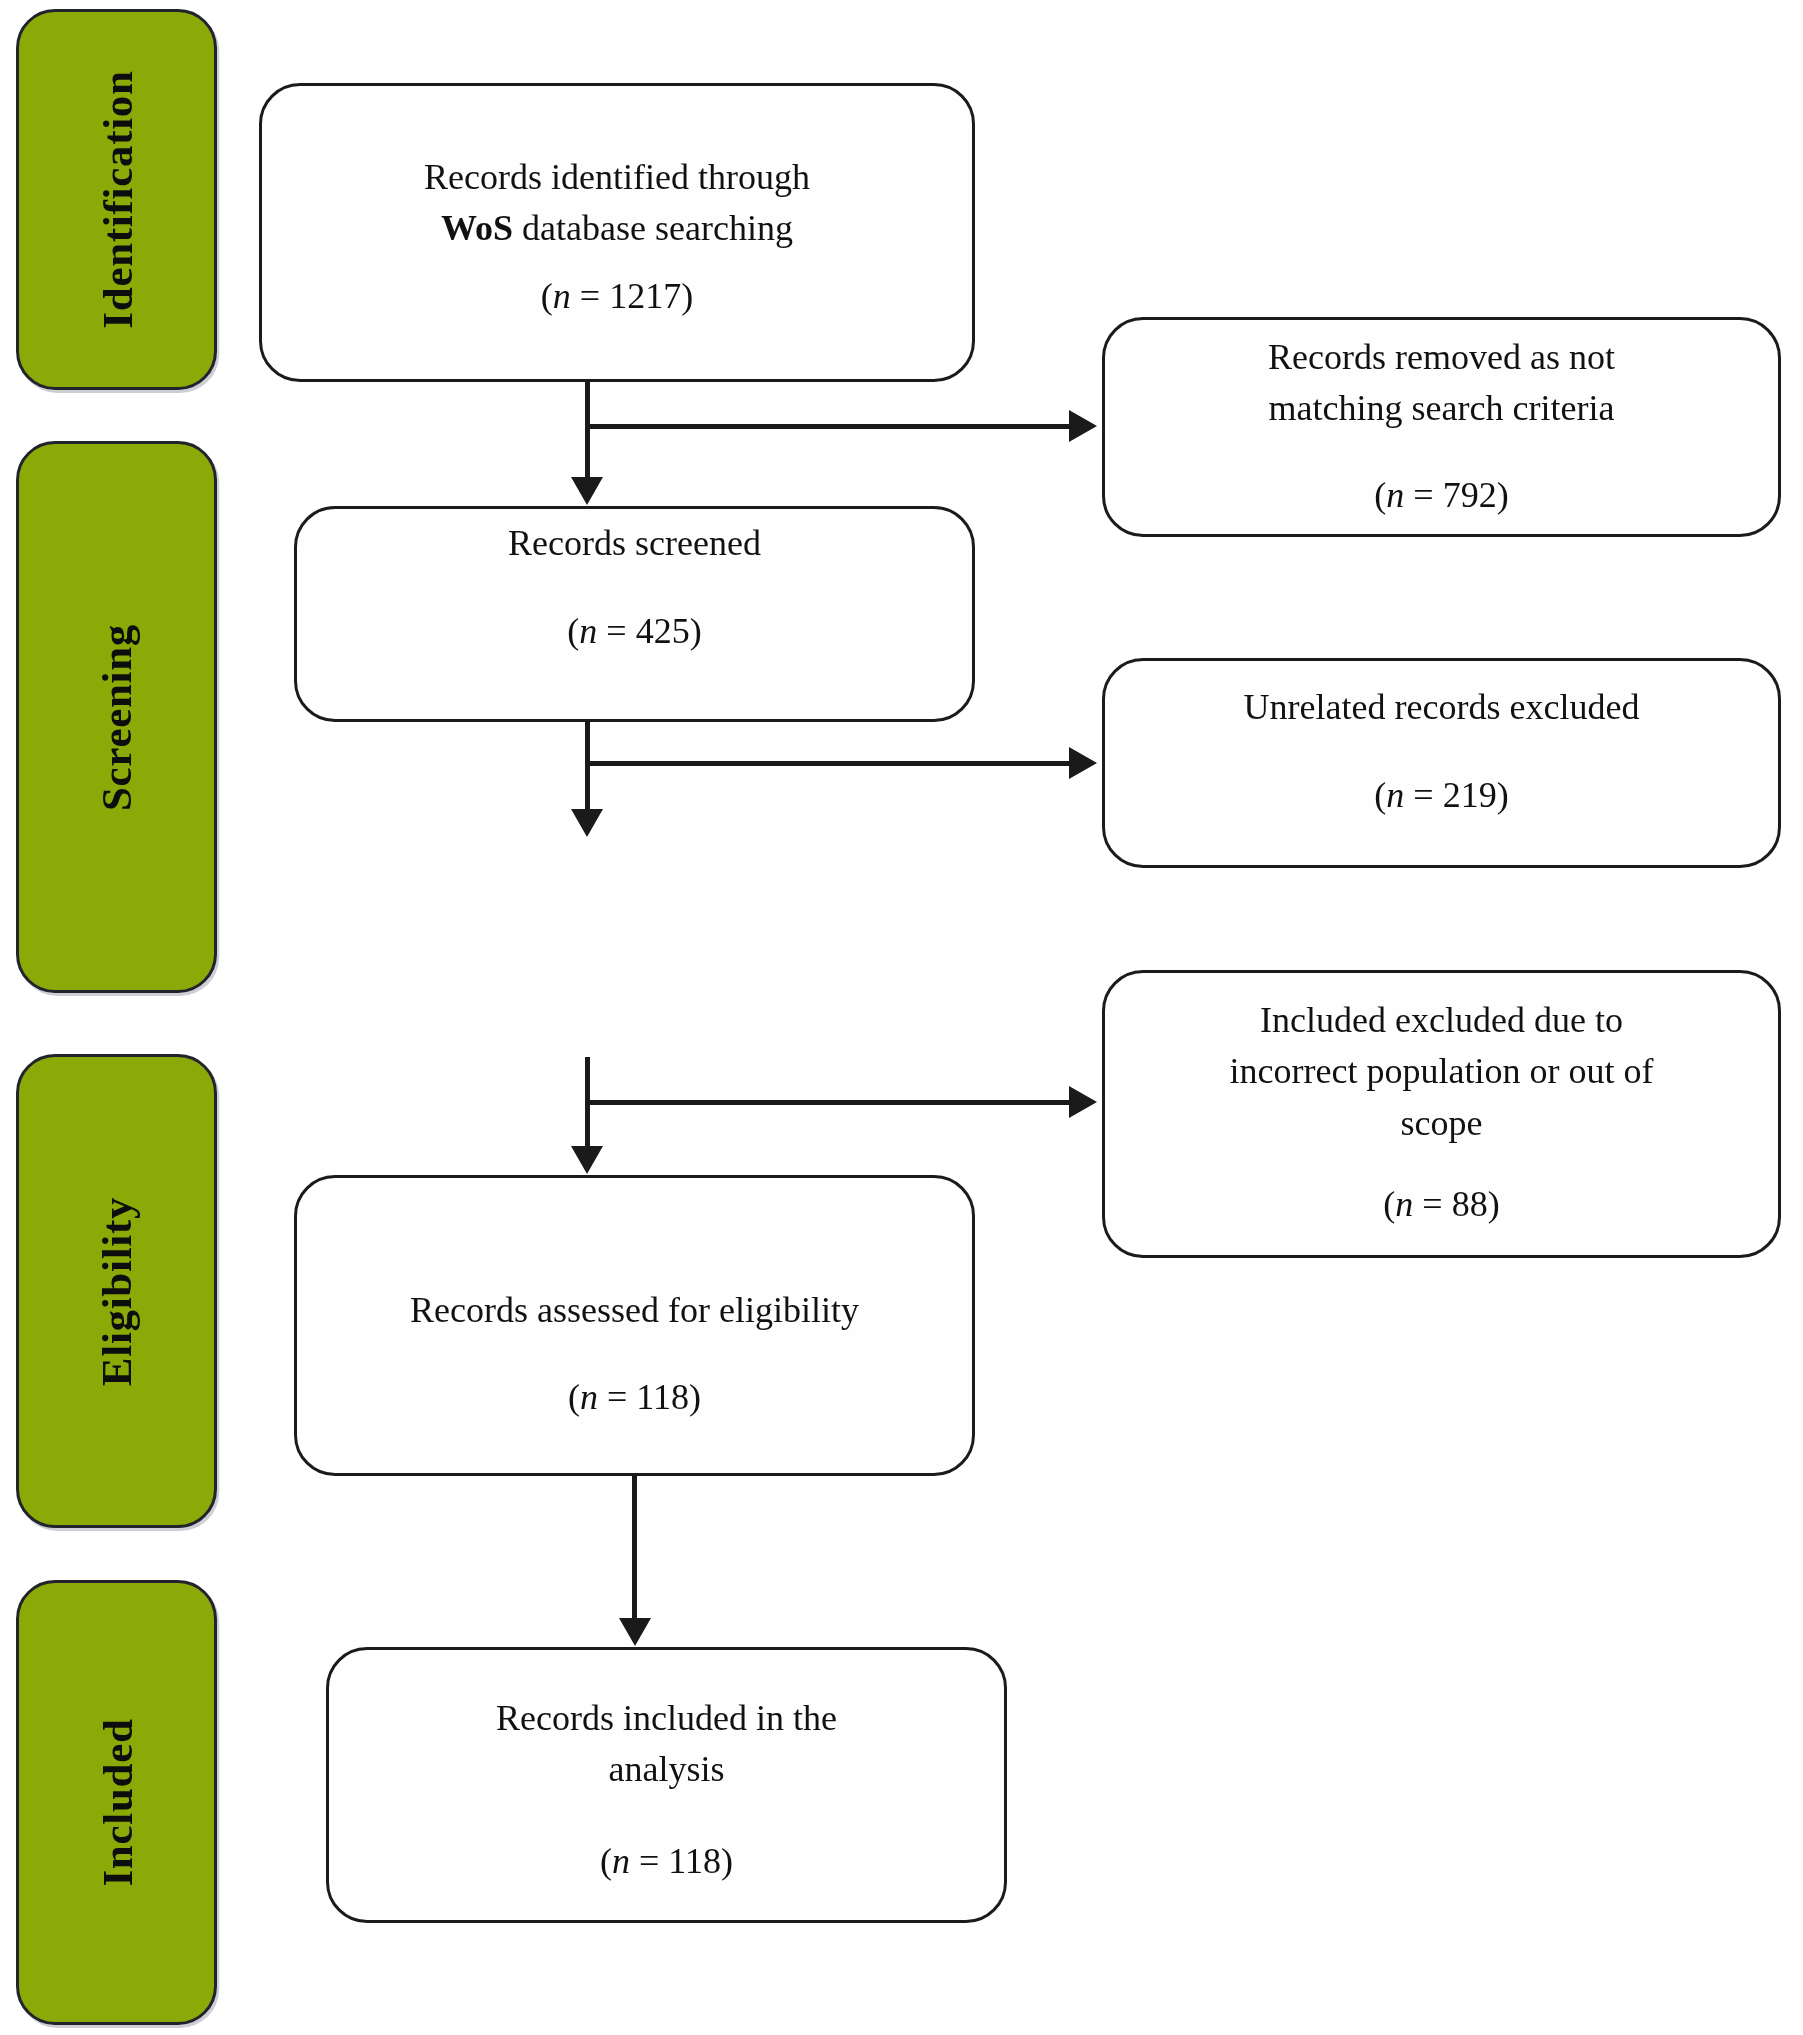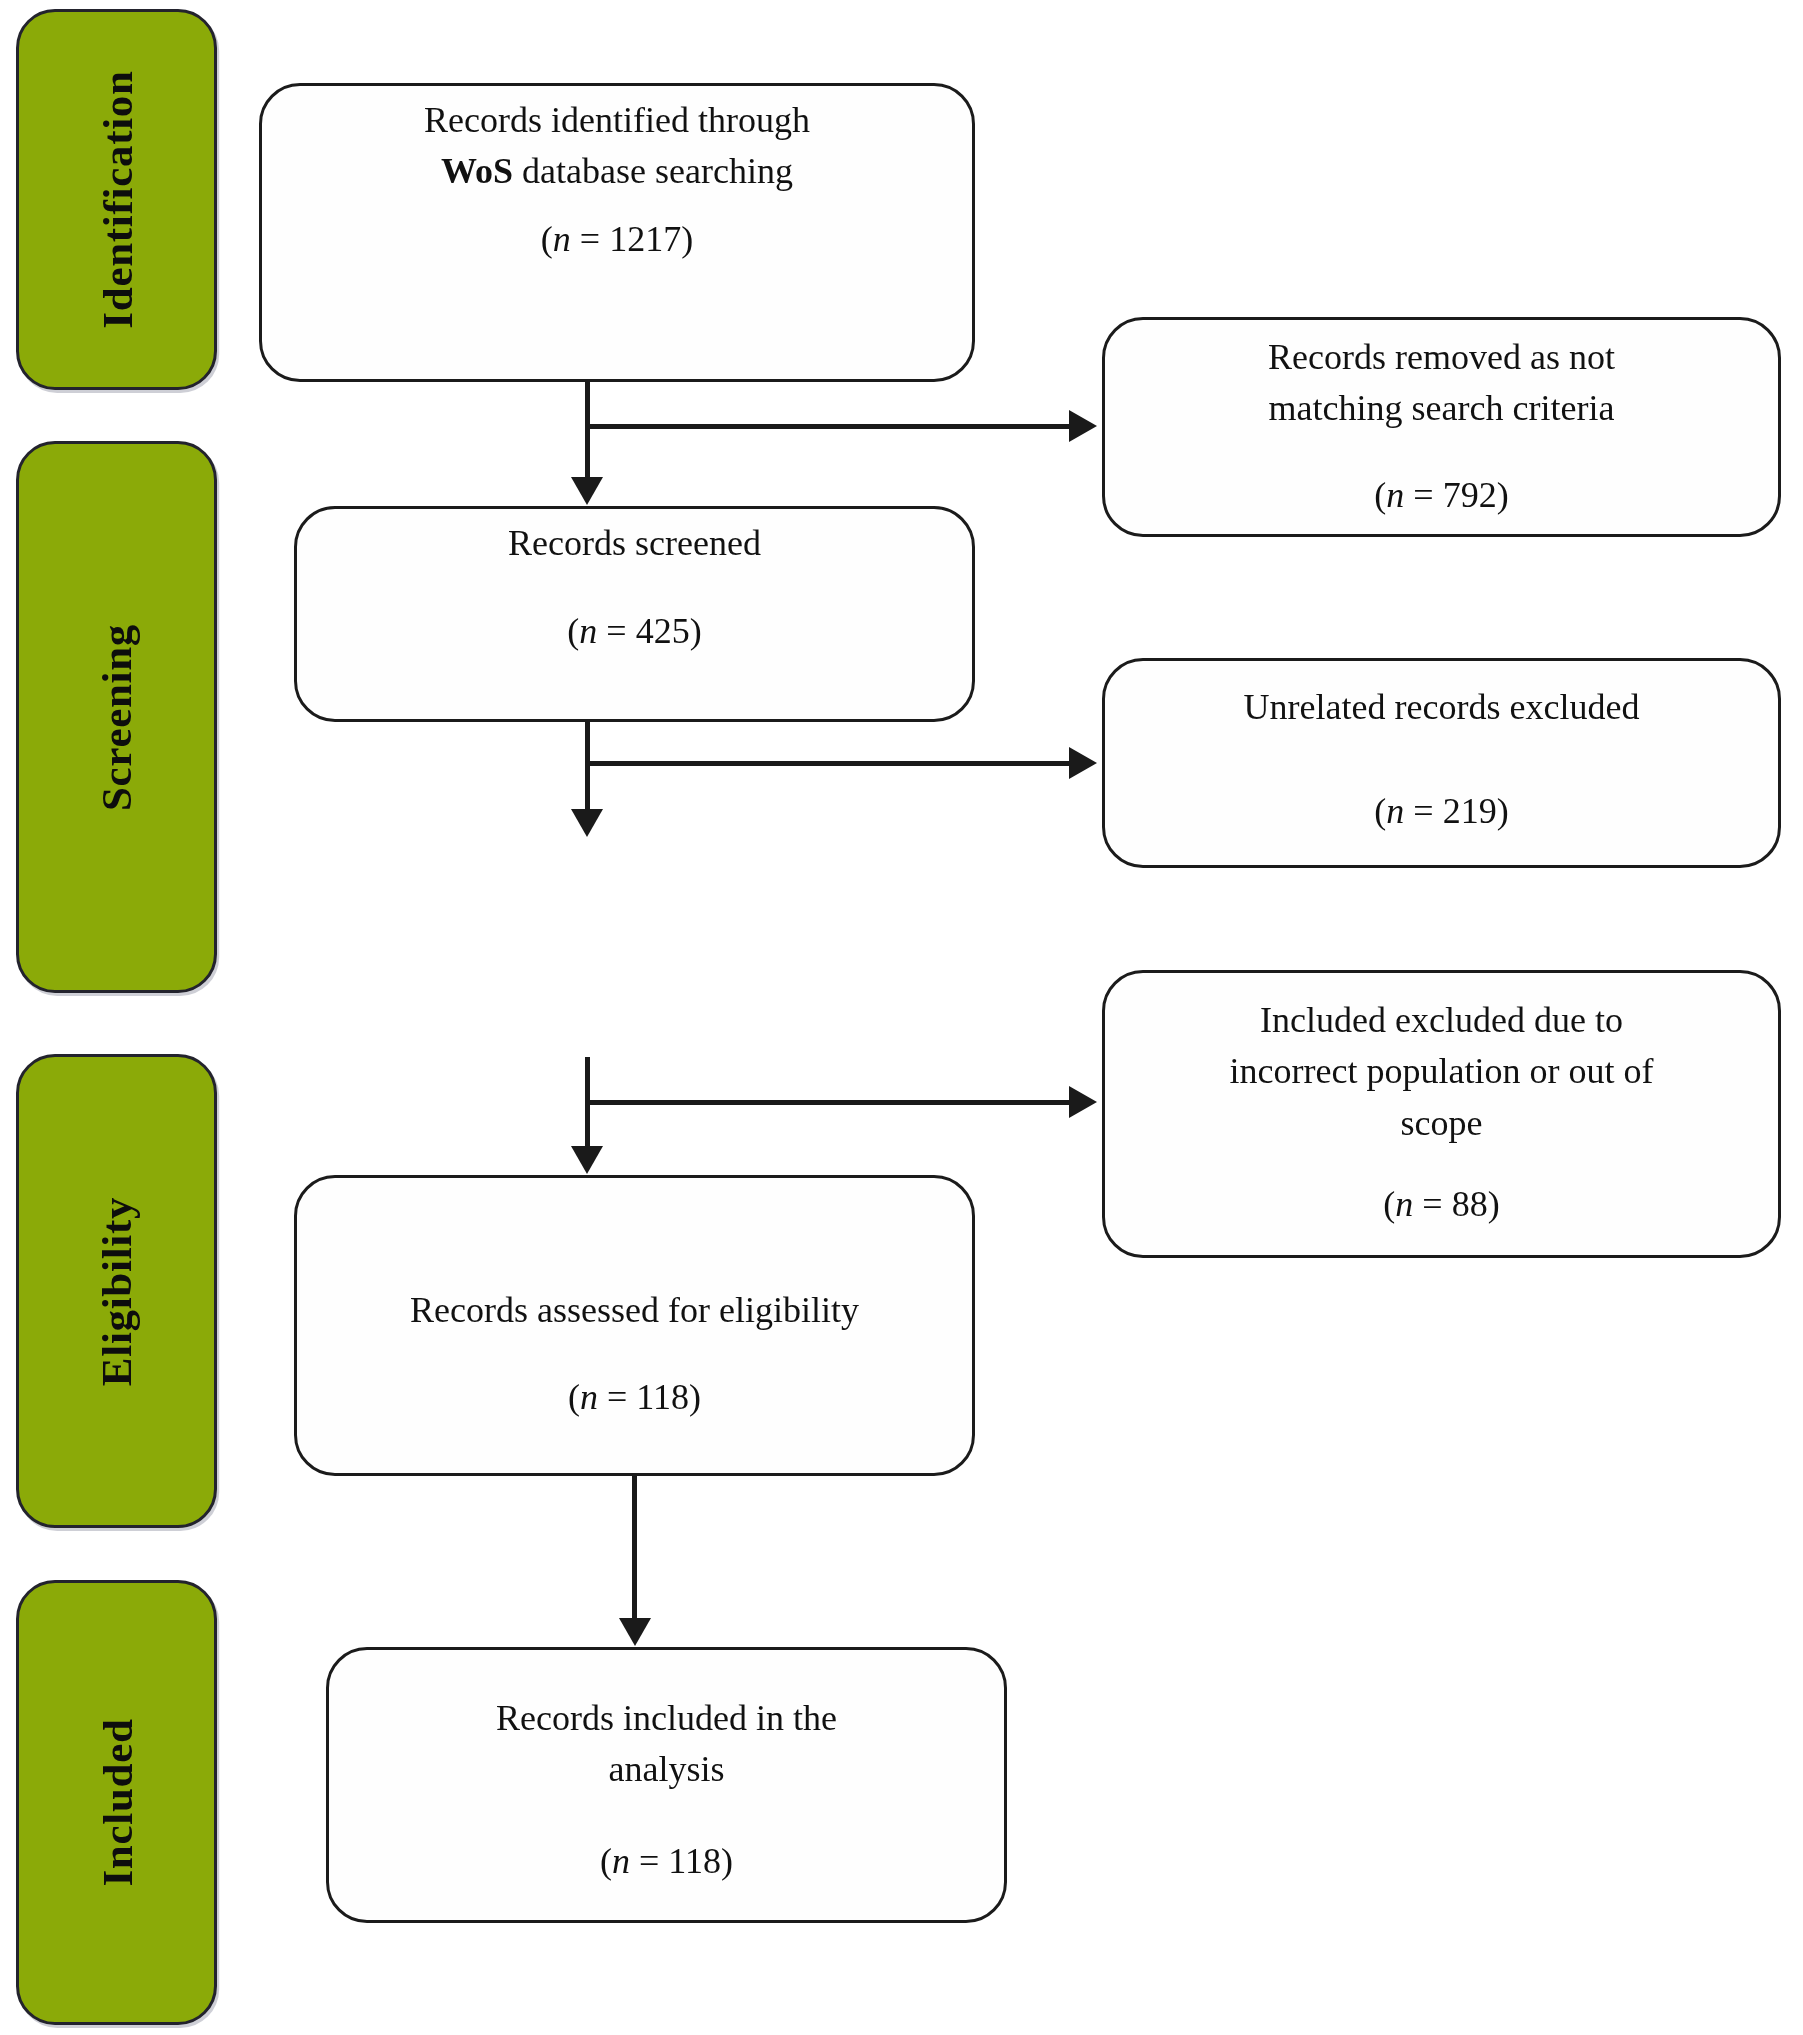--- a/index.html
+++ b/index.html
@@ -45,21 +45,21 @@
   <div class="stage" style="left:16.4px;top:441px;width:201px;height:552px;">
     <span>Screening</span>
   </div>
   <div class="stage" style="left:16.4px;top:1054px;width:201px;height:474px;">
     <span>Eligibility</span>
   </div>
   <div class="stage" style="left:16.4px;top:1580px;width:201px;height:445px;">
     <span>Included</span>
   </div>
 
-  <div class="fbox" style="left:259px;top:83px;width:716px;height:299px;padding-top:9px;">
+  <div class="fbox" style="left:259px;top:83px;width:716px;height:299px;padding-top:9px;justify-content:center;">
     <div class="lbl">
       <div>Records identified through</div>
       <div><b>WoS</b><span> database searching</span></div>
     </div>
     <div class="nline" style="margin-top:16.4px;"><span>(</span><span class="nvar">n</span><span> = 1217)</span></div>
   </div>
 
   <div class="fbox" style="left:294px;top:506px;width:681px;height:216px;padding-top:9px;">
     <div class="lbl">Records screened</div>
     <div class="nline"><span>(</span><span class="nvar">n</span><span> = 425)</span></div>
@@ -80,21 +80,21 @@
   </div>
 
   <div class="fbox" style="left:1102px;top:317px;width:679px;height:220px;padding-top:12px;">
     <div class="lbl">
       <div>Records removed as not</div>
       <div>matching search criteria</div>
     </div>
     <div class="nline" style="margin-top:36px;"><span>(</span><span class="nvar">n</span><span> = 792)</span></div>
   </div>
 
-  <div class="fbox" style="left:1102px;top:658px;width:679px;height:210px;padding-top:21px;gap:16px;">
+  <div class="fbox" style="left:1102px;top:658px;width:679px;height:210px;padding-top:21px;">
     <div class="lbl">Unrelated records excluded</div>
     <div class="nline"><span>(</span><span class="nvar">n</span><span> = 219)</span></div>
   </div>
 
   <div class="fbox" style="left:1102px;top:970px;width:679px;height:288px;padding-top:22.3px;">
     <div class="lbl">
       <div>Included excluded due to</div>
       <div>incorrect population or out of</div>
       <div>scope</div>
     </div>

